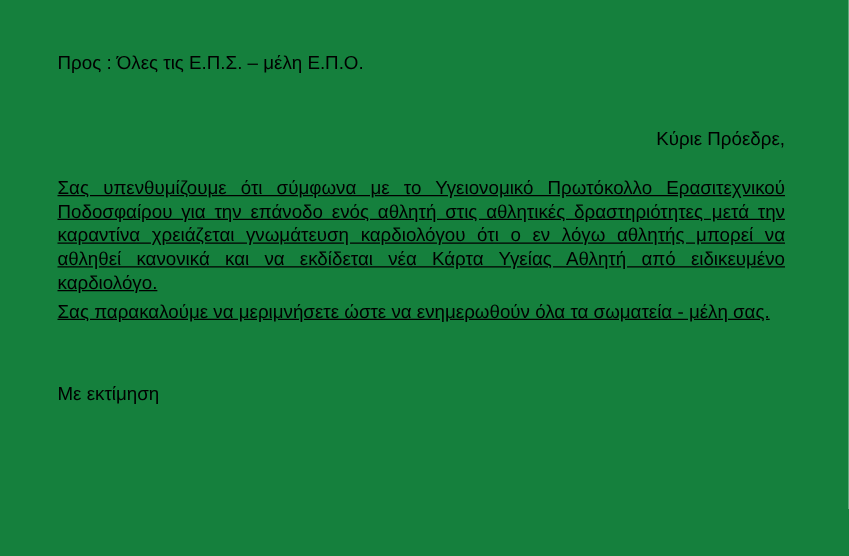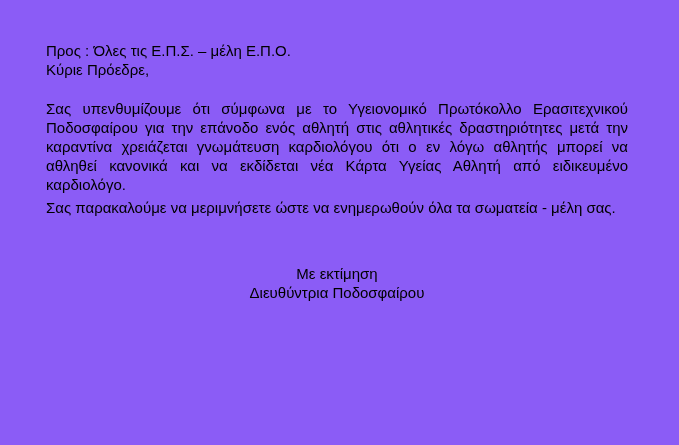--- a/index.html
+++ b/index.html
@@ -14,59 +14,60 @@
     font-family: "Liberation Sans", sans-serif;
     color: #000000;
   }
   .page {
     box-sizing: border-box;
     width: 679px;
     height: 445px;
     padding: 41px 51px 0 46px;
     font-size: 15px;
     line-height: 19px;
-    background: #8b5cf6;
+    background: #15803d;
   }
   .line {
     white-space: nowrap;
   }
   .header-block {
     margin: 0;
   }
   .salutation {
+    margin-top: 42px;
     white-space: nowrap;
+    text-align: right;
   }
   p.para {
     margin: 0;
     text-align: justify;
+    text-decoration: underline;
   }
   p.para.first {
     margin-top: 20px;
   }
   p.para.second {
     margin-top: 4px;
   }
   .closing-block {
     margin-top: 47px;
-    text-align: center;
   }
 </style>
 </head>
 <body>
 
 <div class="page">
 
   <div class="header-block">
     <div class="line">Προς : Όλες τις Ε.Π.Σ. – μέλη Ε.Π.Ο.</div>
   </div>
 
   <div class="salutation">Κύριε Πρόεδρε,</div>
 
   <p class="para first">Σας υπενθυμίζουμε ότι σύμφωνα με το Υγειονομικό Πρωτόκολλο Ερασιτεχνικού Ποδοσφαίρου για την επάνοδο ενός αθλητή στις αθλητικές δραστηριότητες μετά την καραντίνα χρειάζεται γνωμάτευση καρδιολόγου ότι ο εν λόγω αθλητής μπορεί να αθληθεί κανονικά και να εκδίδεται νέα Κάρτα Υγείας Αθλητή από ειδικευμένο καρδιολόγο.</p>
 
   <p class="para second">Σας παρακαλούμε να μεριμνήσετε ώστε να ενημερωθούν όλα τα σωματεία - μέλη σας.</p>
 
   <div class="closing-block">
     <div class="line">Με εκτίμηση</div>
-    <div class="line">Διευθύντρια Ποδοσφαίρου</div>
   </div>
 
 </div>
 
 </body></html>

